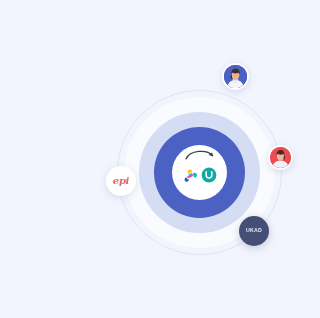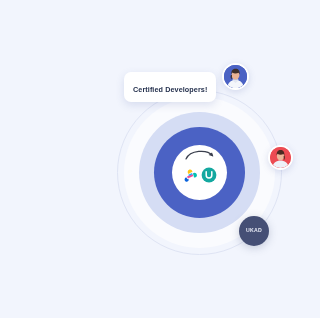--- a/index.html
+++ b/index.html
@@ -214,23 +214,20 @@
     </span>
 
     <span class="logo-mark">
       <svg viewBox="0 0 16 16" width="16" height="16">
         <circle cx="8" cy="8" r="7.4" fill="#14a8a0"></circle>
         <path d="M5.2 4.8 L 5.2 8.3 C 5.2 9.9 6.4 11.0 8 11.0 C 9.6 11.0 10.8 9.9 10.8 8.3 L 10.8 4.8" fill="none" stroke="#ffffff" stroke-width="1.5" stroke-linecap="round"></path>
       </svg>
     </span>
   </div>
 
-  <div class="float" id="tooltip-certified">
-    <span id="tooltip-certified-label">Certified Developers!</span>
-  </div>
 
   <div class="float avatar" id="avatar-developer-top">
     <svg class="avatar-person" viewBox="0 0 27 27">
       <rect x="0" y="0" width="27" height="27" fill="#4b62c4"></rect>
       <path d="M4 27 C 4 20 9 17.5 13.5 17.5 C 18 17.5 23 20 23 27 Z" fill="#f4f6fb"></path>
       <path d="M9.6 17.8 L 13.5 21.2 L 17.4 17.8 L 16.5 16.6 L 10.5 16.6 Z" fill="#e3e7f2"></path>
       <ellipse cx="13.5" cy="11.6" rx="4.6" ry="5.4" fill="#e9b293"></ellipse>
       <path d="M8.6 10.8 C 8.3 6.3 10.6 4.3 13.6 4.3 C 16.8 4.3 18.8 6.5 18.4 11.2 L 17.1 9.0 C 15.4 10.0 11.7 10.4 9.8 8.8 Z" fill="#3e2f2a"></path>
       <path d="M8.2 11.4 C 7.2 13.6 8.0 16.4 9.1 17.0 L 9.4 12.0 Z" fill="#3e2f2a"></path>
     </svg>
@@ -239,18 +236,21 @@
   <div class="float avatar" id="avatar-developer-right">
     <svg class="avatar-person" viewBox="0 0 25 25">
       <rect x="0" y="0" width="25" height="25" fill="#ec4b52"></rect>
       <path d="M3 25 C 3 18.5 8 16 12.5 16 C 17 16 22 18.5 22 25 Z" fill="#eef1f8"></path>
       <ellipse cx="12.5" cy="10.6" rx="4.3" ry="5.0" fill="#ecb79a"></ellipse>
       <path d="M7.9 10.0 C 7.6 5.6 9.8 3.7 12.6 3.7 C 15.6 3.7 17.5 5.8 17.1 10.3 L 16.0 8.3 C 14.4 9.3 10.8 9.6 9.0 8.1 Z" fill="#4a2b22"></path>
       <path d="M17.3 10.0 C 18.2 12.2 17.5 14.9 16.5 15.5 L 16.2 10.7 Z" fill="#4a2b22"></path>
     </svg>
   </div>
 
+  <div class="float" id="badge-epi">
+    <span id="badge-epi-label">epi</span>
+  </div>
 
   <div class="float" id="badge-ukad">
     <span id="badge-ukad-label">UKAD</span>
   </div>
 
 </div>
 
 </body></html>

